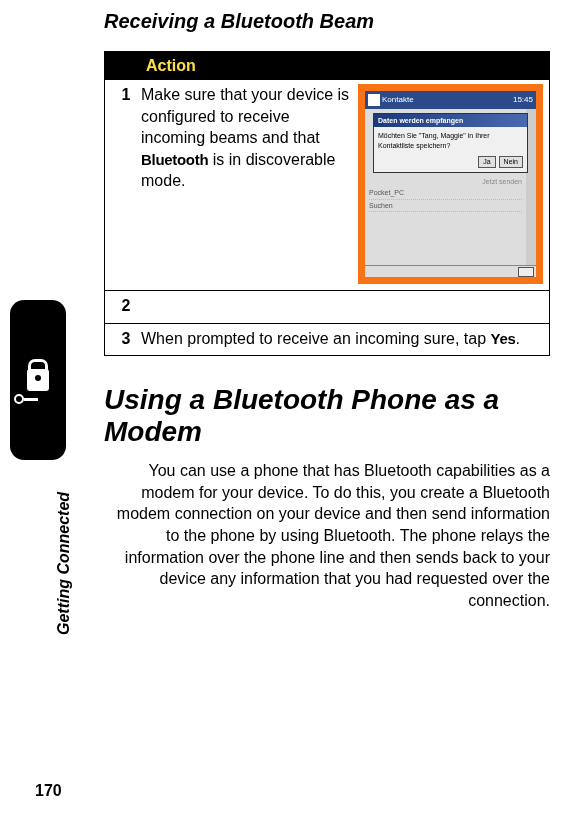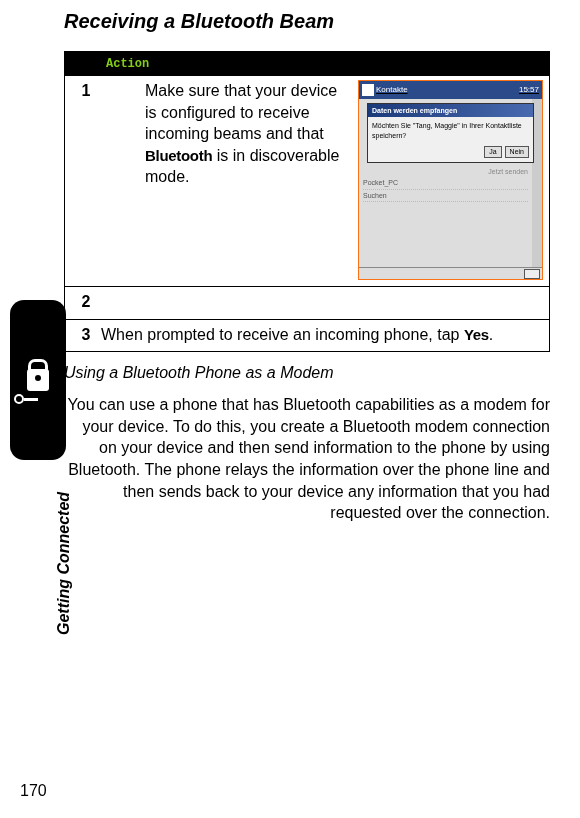--- a/index.html
+++ b/index.html
@@ -9,45 +9,44 @@
     }
     body {
       width: 580px;
       height: 818px;
       font-family: Arial, Helvetica, sans-serif;
       position: relative;
       background: white;
       color: black;
     }
     .page {
-      padding: 10px 30px 20px 64px;
+      padding: 10px 30px 20px 104px;
       height: 100%;
       position: relative;
       border-radius: 32px;
     }
     .heading1 {
       font-size: 20px;
       font-weight: bold;
       font-style: italic;
       margin-bottom: 18px;
     }
     .heading2 {
-      font-size: 16px;
-      font-weight: normal;
+      font-size: 28px;
+      font-weight: bold;
       font-style: italic;
-      margin: 12px 0 12px 0;
+      margin: 28px 0 12px 0;
     }
     .action-header {
       background: black;
-      color: #84cc16;
-      font-weight: bold;
-      font-size: 12px;
+      color: #fde047;
+      font-weight: bold;
+      font-size: 16px;
       padding: 4px 10px 4px 40px;
       border: 1px solid black;
-      font-family: Liberation Mono, monospace;
     }
     .step-row {
       display: flex;
       border-top: 1px solid black;
       font-size: 16px;
       padding: 4px 6px 6px 6px;
       line-height: 1.35;
     }
     .step-row.first {
       border-top: none;
@@ -58,35 +57,33 @@
       flex-shrink: 0;
       text-align: center;
     }
     .step-text {
       flex: 1;
       padding-right: 10px;
     }
     .step-content {
       display: flex;
       flex: 1;
-      margin-left: 44px;
     }
     .step-text-wrap {
       flex: 1;
       padding-right: 6px;
     }
     .screenshot {
       width: 185px;
       height: 200px;
-      border: 1px solid #f97316;
+      border: 7px solid #f97316;
       flex-shrink: 0;
       background: #ddd;
       position: relative;
       overflow: hidden;
-      text-decoration: underline;
     }
     .screenshot-topbar {
       background: #2a4a8a;
       height: 18px;
       display: flex;
       align-items: center;
       color: white;
       font-size: 8px;
       padding: 0 3px;
       justify-content: space-between;
@@ -273,23 +270,23 @@
       left: 55px;
       top: 635px;
       transform: rotate(-90deg);
       transform-origin: left top;
       font-weight: bold;
       font-style: italic;
       font-size: 16px;
     }
     .page-number {
       position: absolute;
-      left: 20px;
+      left: 35px;
       bottom: 18px;
-      font-weight: normal;
+      font-weight: bold;
       font-size: 16px;
     }
     .table-wrap {
       border: 1px solid black;
       border-top: none;
     }
     .table-top {
       border: 1px solid black;
     }
   </style>
@@ -307,21 +304,21 @@
       <div class="step-content">
         <div class="step-text-wrap">
           <span>Make sure that your device is configured to receive incoming beams and that </span><span class="ui-bold">Bluetooth</span><span> is in discoverable mode.</span>
         </div>
         <div class="screenshot">
           <div class="screenshot-topbar">
             <div class="left">
               <span class="win-icon"></span>
               <span>Kontakte</span>
             </div>
-            <div>15:57</div>
+            <div>15:45</div>
           </div>
           <div class="screenshot-dialog">
             <div class="dialog-title">Daten werden empfangen</div>
             <div class="dialog-body">Möchten Sie "Tang, Maggie" in Ihrer Kontaktliste speichern?</div>
             <div class="dialog-buttons">
               <div class="dialog-btn">Ja</div>
               <div class="dialog-btn">Nein</div>
             </div>
           </div>
           <div class="screenshot-list">
@@ -337,21 +334,21 @@
       </div>
     </div>
   </div>
   <div class="table-wrap">
     <div class="step-row first">
       <div class="step-num">2</div>
     </div>
     <div class="step-row">
       <div class="step-num">3</div>
       <div class="step-text">
-        <span>When prompted to receive an incoming phone, tap </span><span class="ui-bold">Yes</span><span>.</span>
+        <span>When prompted to receive an incoming sure, tap </span><span class="ui-bold">Yes</span><span>.</span>
       </div>
     </div>
   </div>
 
 
   <h2 class="heading2">Using a Bluetooth Phone as a Modem</h2>
 
   <p class="body-para">You can use a phone that has Bluetooth capabilities as a modem for your device. To do this, you create a Bluetooth modem connection on your device and then send information to the phone by using Bluetooth. The phone relays the information over the phone line and then sends back to your device any information that you had requested over the connection.</p>
 
 </div>

